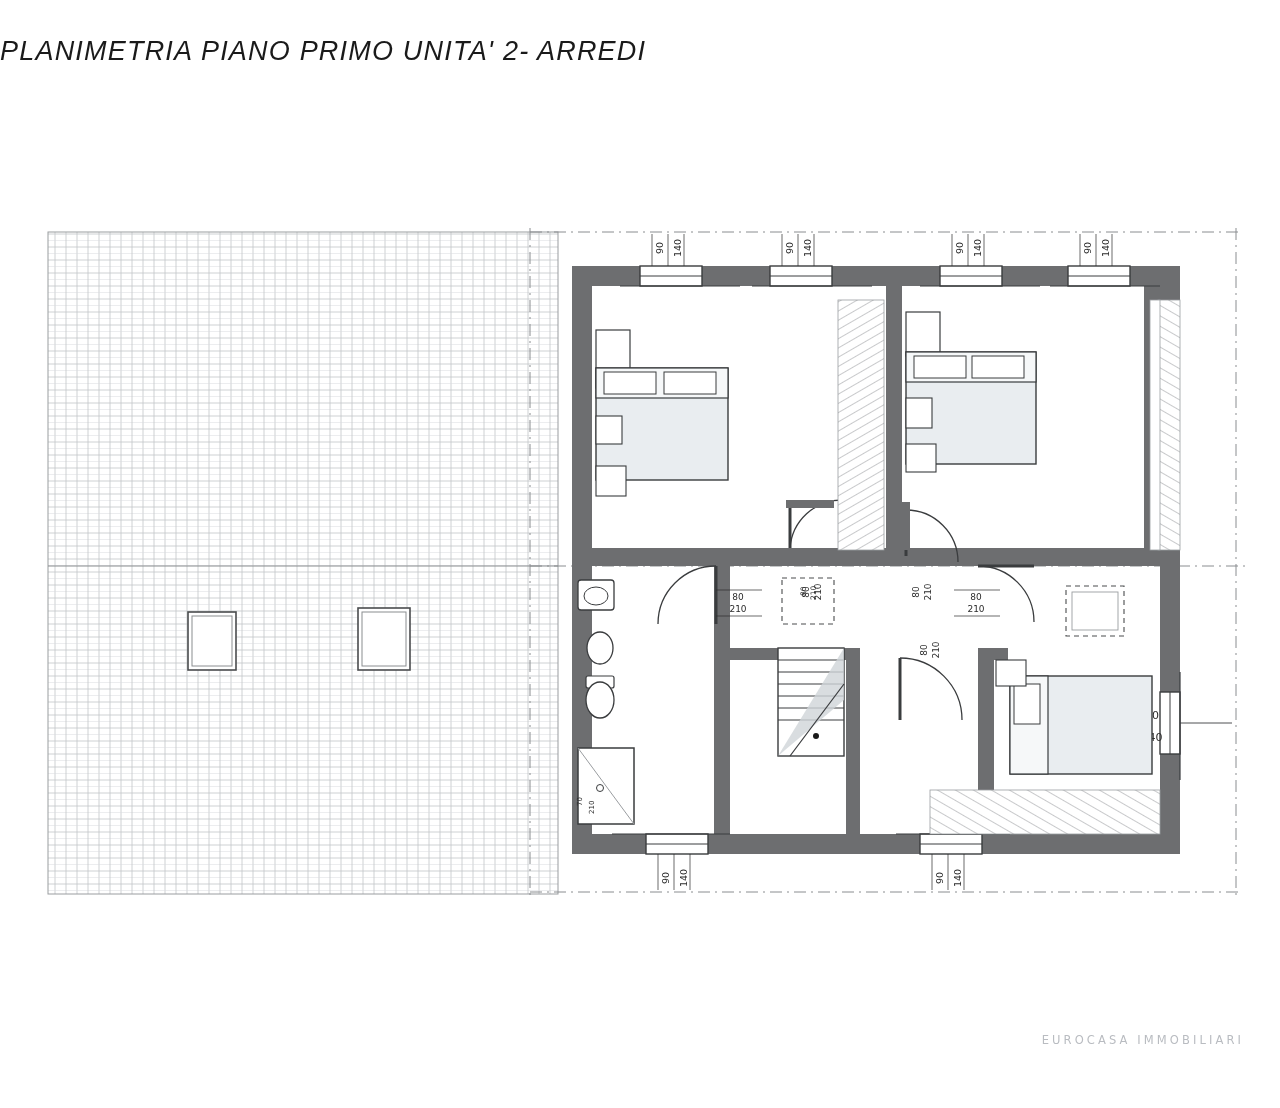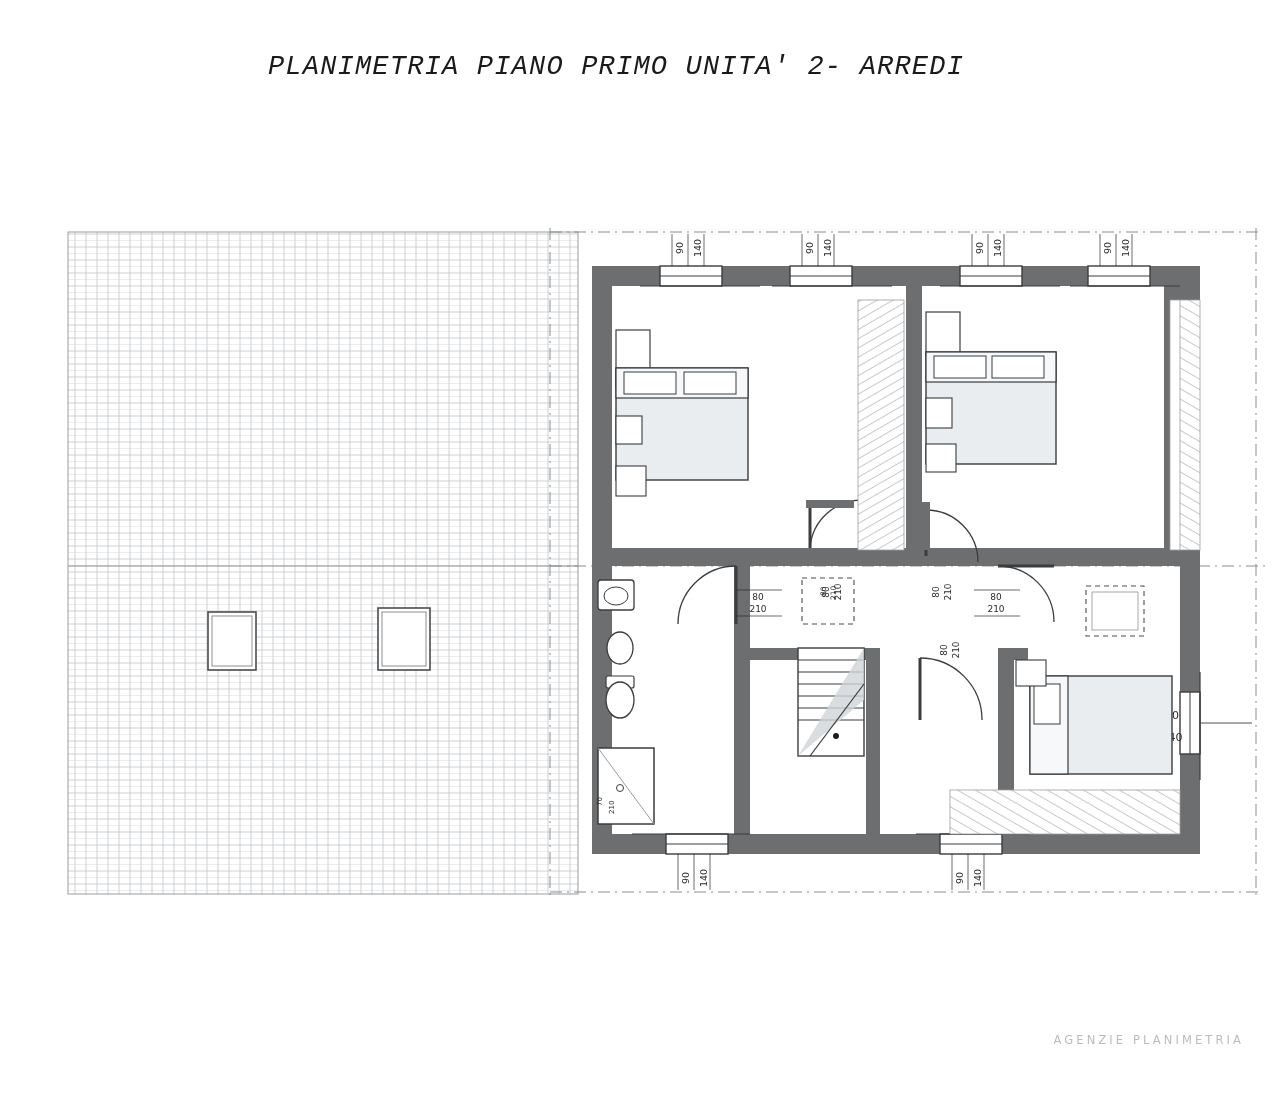--- a/index.html
+++ b/index.html
@@ -6,33 +6,32 @@
   body{
     width:1280px;height:1108px;
     background:#ffffff;
     font-family:"Liberation Sans", sans-serif;
     overflow:hidden;
     position:relative;
   }
   .title{
     position:absolute;
     left:0;right:48px;top:36px;
-    text-align:center;
-    font-family:Liberation Mono, monospace;
+    text-align:left;
+    font-family:Liberation Sans, sans-serif;
     font-size:27px;
     letter-spacing:1.2px;
     color:#1a1a1a;
     font-style:italic;
     font-weight:500;
-    margin-top:16px;
   }
   
   .plan{
     position:absolute;
-    left:0;top:0;width:1062px;height:1000px;padding-left:20px;
+    left:0;top:0;width:1062px;height:1000px;
   }
   .plan svg{display:block;}
   
   .logo{
     position:absolute;
     right:34px;bottom:12px;
     width:282px;height:66px;
   }
   .logo-row{display:flex;align-items:center;}
   .logo-mark{width:44px;height:44px;position:relative;margin-right:6px;}
@@ -362,14 +361,14 @@
     <rect x="1010" y="676" width="38" height="98" fill="#f6f8f9" stroke="#3a3c3e" stroke-width="1.2"></rect>
     <rect x="1014" y="684" width="26" height="40" fill="#ffffff" stroke="#3a3c3e" stroke-width="1"></rect>
 
     <rect x="996" y="660" width="30" height="26" fill="#ffffff" stroke="#3a3c3e" stroke-width="1.1"></rect>
   </g>
 
 </svg>
 </div>
 
 <div class="logo">
-  <div class="logo-sub">AGENZIE PLANIMETRIA</div>
+  <div class="logo-sub">EUROCASA IMMOBILIARI</div>
 </div>
 
 </body></html>

